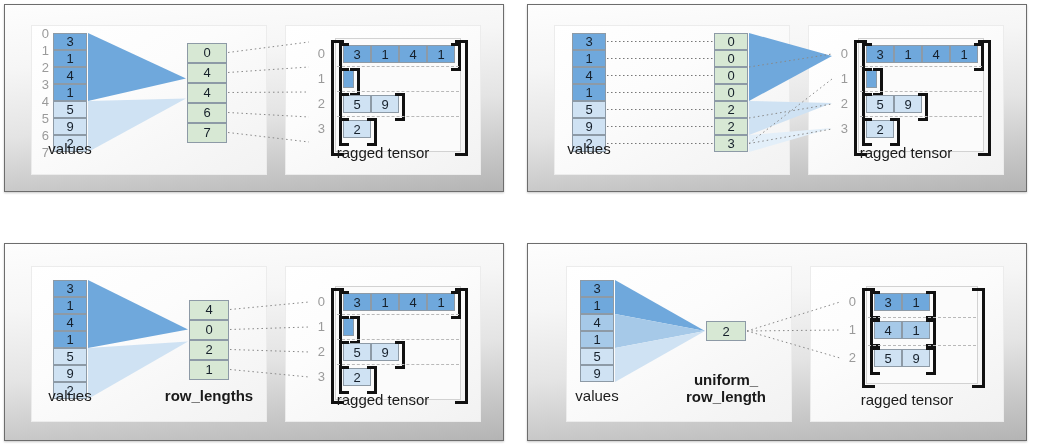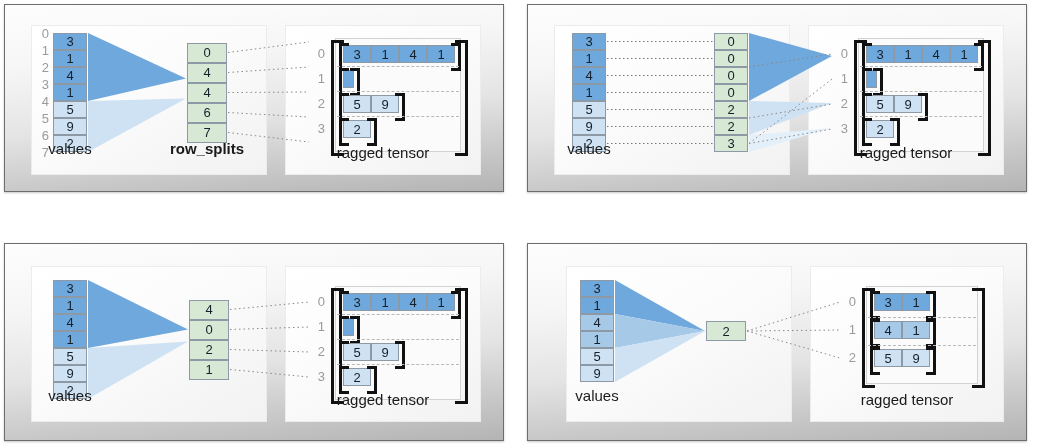--- a/index.html
+++ b/index.html
@@ -128,21 +128,20 @@
         <div class="brk" style="left: 334px; top: 88px; width: 7px; height: 22px; border-top: 3px solid rgb(17, 17, 17); border-bottom: 3px solid rgb(17, 17, 17); border-left: 3px solid rgb(17, 17, 17);"></div>
         <div class="brk" style="left: 390px; top: 88px; width: 7px; height: 22px; border-top: 3px solid rgb(17, 17, 17); border-bottom: 3px solid rgb(17, 17, 17); border-right: 3px solid rgb(17, 17, 17);"></div>
         <div class="rowline" style="left: 332px; top: 111px; width: 122px;"></div>
         <div class="rowidx" style="left: 306px; top: 117px;">3</div>
         <div class="rrow" style="left: 338px; top: 115px; height: 18px;">
           <div class="rcell v2" style="width: 28px; height: 18px;">2</div>
         </div>
         <div class="brk" style="left: 334px; top: 113px; width: 7px; height: 22px; border-top: 3px solid rgb(17, 17, 17); border-bottom: 3px solid rgb(17, 17, 17); border-left: 3px solid rgb(17, 17, 17);"></div>
         <div class="brk" style="left: 362px; top: 113px; width: 7px; height: 22px; border-top: 3px solid rgb(17, 17, 17); border-bottom: 3px solid rgb(17, 17, 17); border-right: 3px solid rgb(17, 17, 17);"></div>
         <div class="cap" style="left: 22px; top: 136px; width: 86px;">values</div>
-        <div class="cap bold" style="left: 136px; top: 136px; width: 132px;">row_splits</div>
         <div class="cap" style="left: 280px; top: 140px; width: 196px;">ragged tensor</div>
       </div>
     </div>
   <div class="panel" id="panel-value-rowids">
       <div class="stage">
         <div class="card" style="left: 26px; top: 20px; width: 236px; height: 150px;"></div>
         <div class="card" style="left: 280px; top: 20px; width: 196px; height: 150px;"></div>
         <svg class="links" width="500" height="188">
           <polygon points="221,28 221,96 304,51" fill="#6fa8dc" stroke="none"></polygon>
           <polygon points="221,96 221,130 304,98" fill="#cfe2f3" stroke="none"></polygon>
@@ -270,20 +269,21 @@
         <div class="brk" style="left: 334px; top: 97px; width: 7px; height: 22px; border-top: 3px solid rgb(17, 17, 17); border-bottom: 3px solid rgb(17, 17, 17); border-left: 3px solid rgb(17, 17, 17);"></div>
         <div class="brk" style="left: 390px; top: 97px; width: 7px; height: 22px; border-top: 3px solid rgb(17, 17, 17); border-bottom: 3px solid rgb(17, 17, 17); border-right: 3px solid rgb(17, 17, 17);"></div>
         <div class="rowline" style="left: 332px; top: 120px; width: 122px;"></div>
         <div class="rowidx" style="left: 306px; top: 126px;">3</div>
         <div class="rrow" style="left: 338px; top: 124px; height: 18px;">
           <div class="rcell v2" style="width: 28px; height: 18px;">2</div>
         </div>
         <div class="brk" style="left: 334px; top: 122px; width: 7px; height: 22px; border-top: 3px solid rgb(17, 17, 17); border-bottom: 3px solid rgb(17, 17, 17); border-left: 3px solid rgb(17, 17, 17);"></div>
         <div class="brk" style="left: 362px; top: 122px; width: 7px; height: 22px; border-top: 3px solid rgb(17, 17, 17); border-bottom: 3px solid rgb(17, 17, 17); border-right: 3px solid rgb(17, 17, 17);"></div>
         <div class="cap" style="left: 22px; top: 144px; width: 86px;">values</div>
+        <div class="cap bold" style="left: 138px; top: 144px; width: 132px;">row_lengths</div>
         <div class="cap" style="left: 280px; top: 148px; width: 196px;">ragged tensor</div>
       </div>
     </div>
   <div class="panel" id="panel-uniform">
       <div class="stage">
         <div class="card" style="left: 38px; top: 22px; width: 226px; height: 156px;"></div>
         <div class="card" style="left: 282px; top: 22px; width: 194px; height: 156px;"></div>
         <svg class="links" width="500" height="198">
           <polygon points="87,36 87,70 177,87" fill="#6fa8dc" stroke="none"></polygon>
           <polygon points="87,70 87,104 177,87" fill="#a6c9e8" stroke="none"></polygon>
@@ -323,17 +323,19 @@
         <div class="brk" style="left: 398px; top: 75px; width: 7px; height: 22px; border-top: 3px solid rgb(17, 17, 17); border-bottom: 3px solid rgb(17, 17, 17); border-right: 3px solid rgb(17, 17, 17);"></div>
         <div class="rowline" style="left: 340px; top: 101px; width: 108px;"></div>
         <div class="rowidx" style="left: 314px; top: 107px;">2</div>
         <div class="rrow" style="left: 346px; top: 105px; height: 18px;">
           <div class="rcell v2" style="width: 28px; height: 18px;">5</div>
           <div class="rcell v2" style="width: 28px; height: 18px;">9</div>
         </div>
         <div class="brk" style="left: 342px; top: 103px; width: 7px; height: 22px; border-top: 3px solid rgb(17, 17, 17); border-bottom: 3px solid rgb(17, 17, 17); border-left: 3px solid rgb(17, 17, 17);"></div>
         <div class="brk" style="left: 398px; top: 103px; width: 7px; height: 22px; border-top: 3px solid rgb(17, 17, 17); border-bottom: 3px solid rgb(17, 17, 17); border-right: 3px solid rgb(17, 17, 17);"></div>
         <div class="cap" style="left: 26px; top: 144px; width: 86px;">values</div>
+        <div class="cap bold" style="left: 132px; top: 128px; width: 132px;">uniform_
+row_length</div>
         <div class="cap" style="left: 282px; top: 148px; width: 194px;">ragged tensor</div>
       </div>
     </div>
 
 </div>
 
 </body></html>

